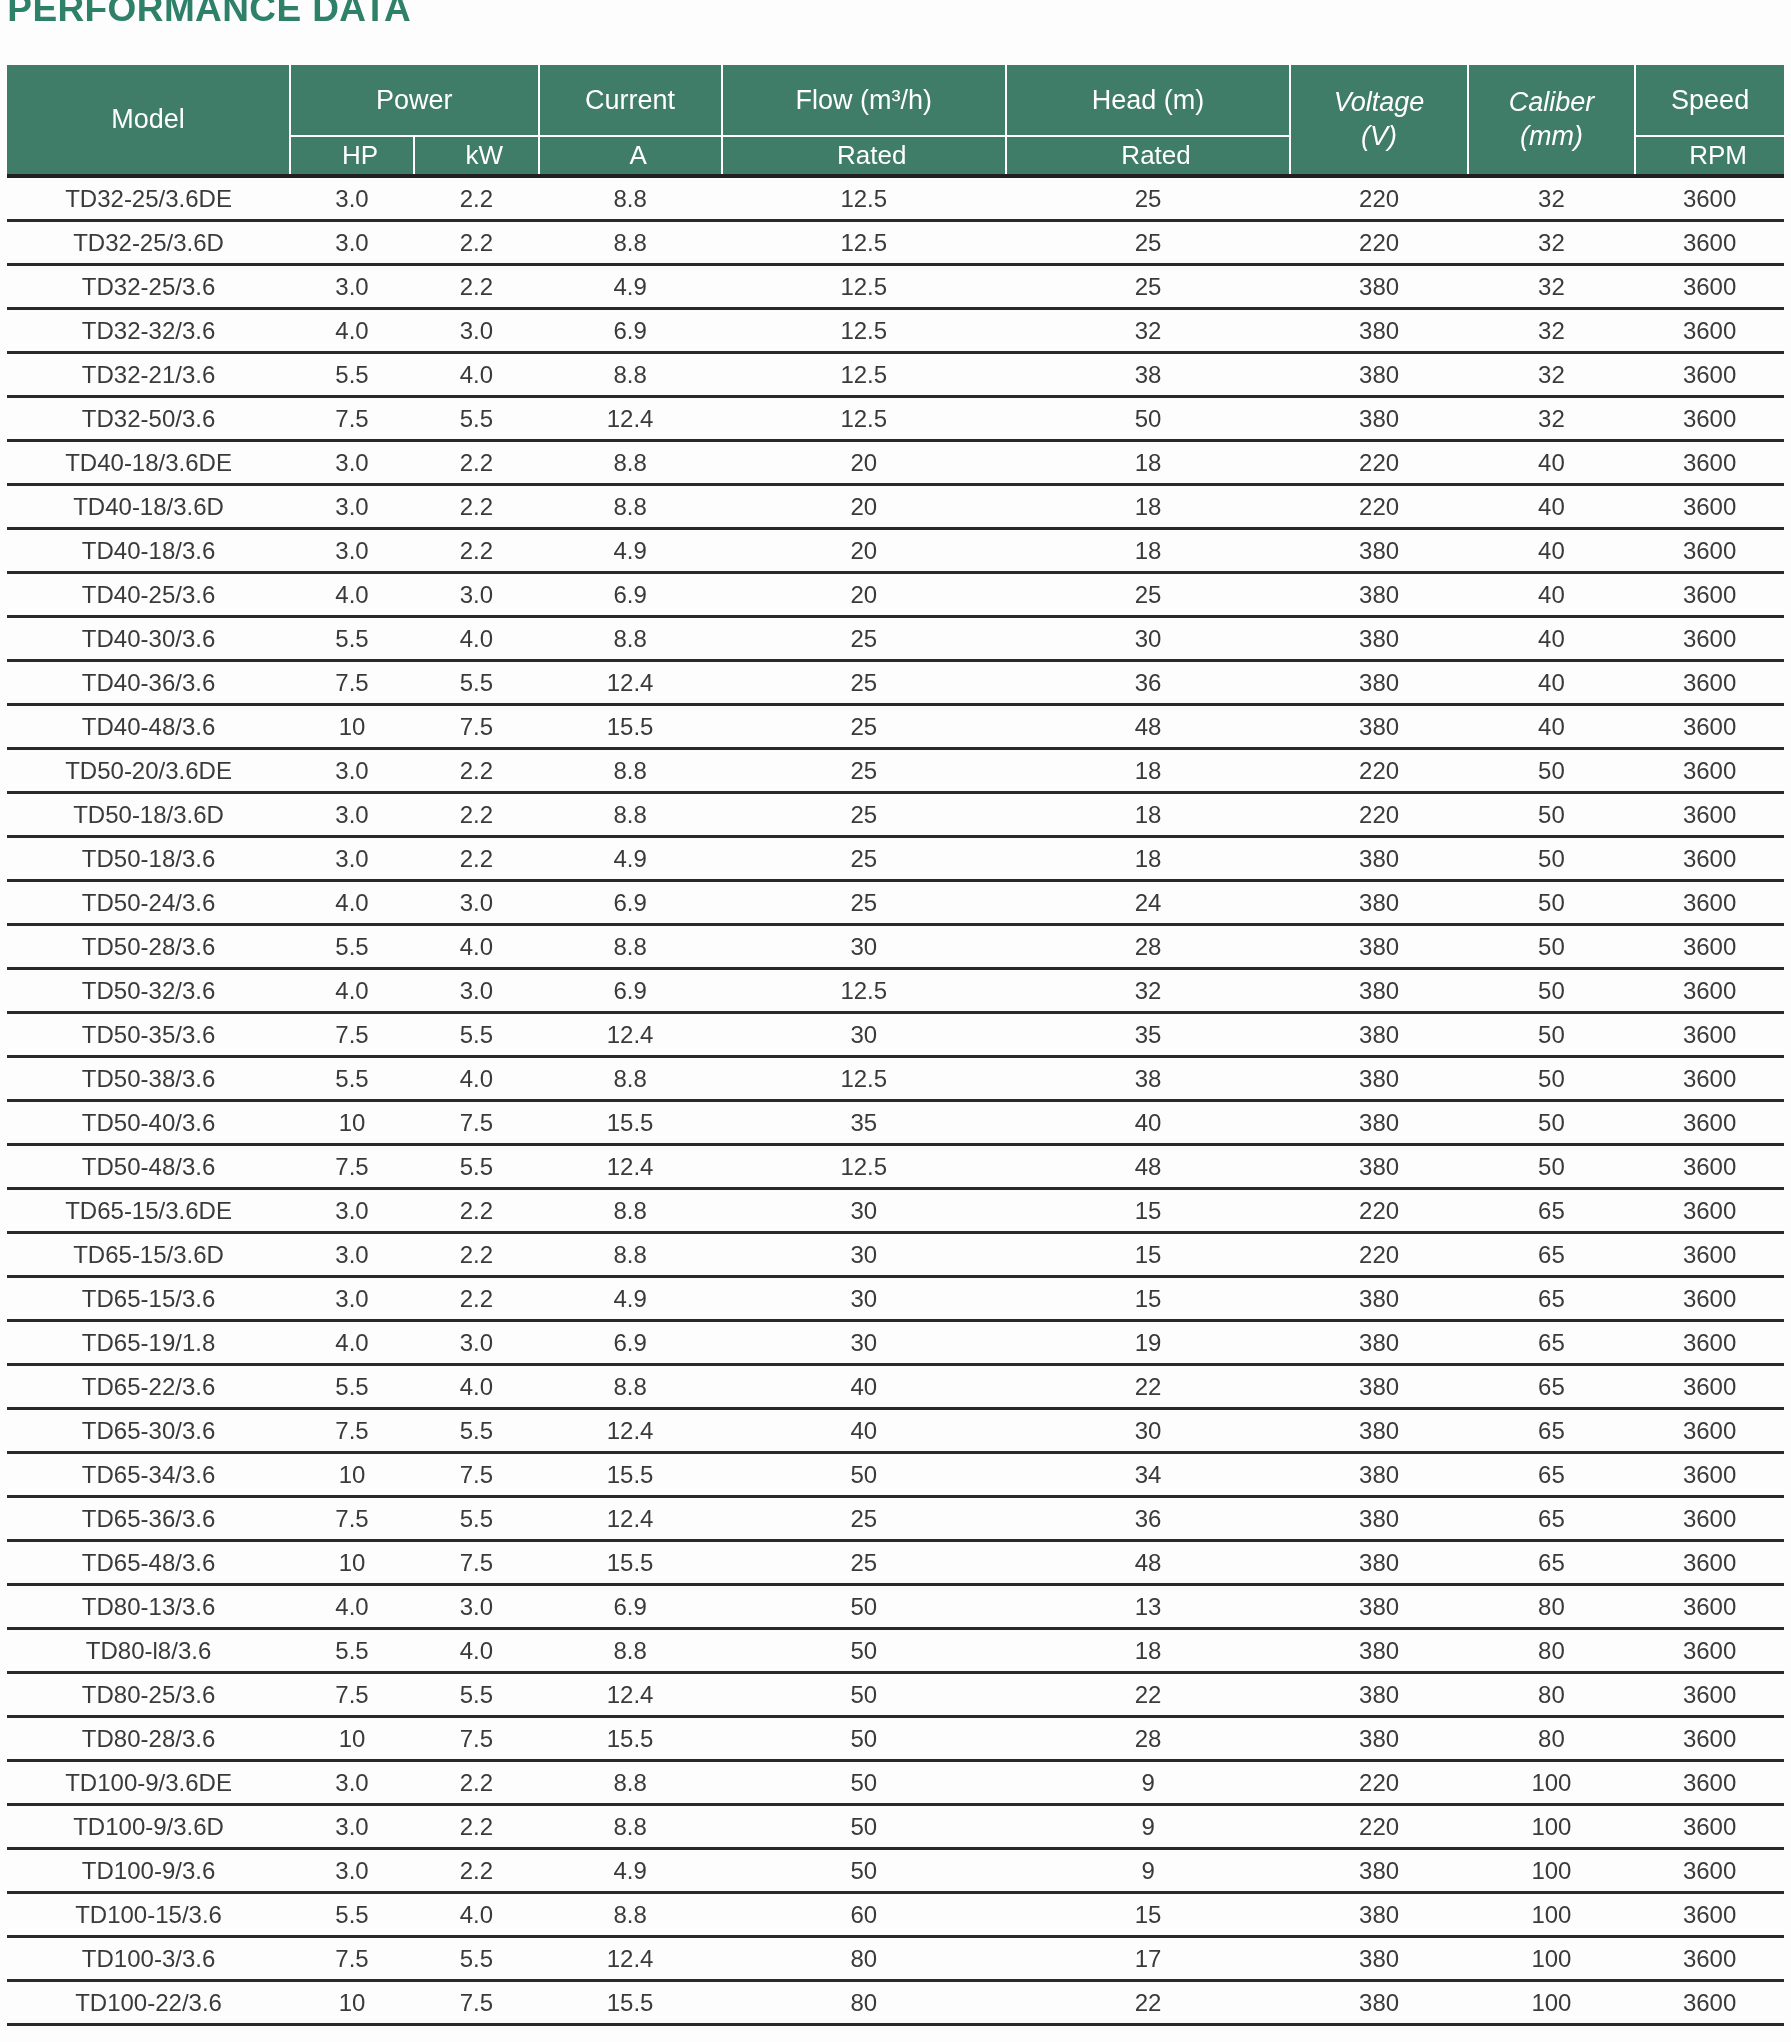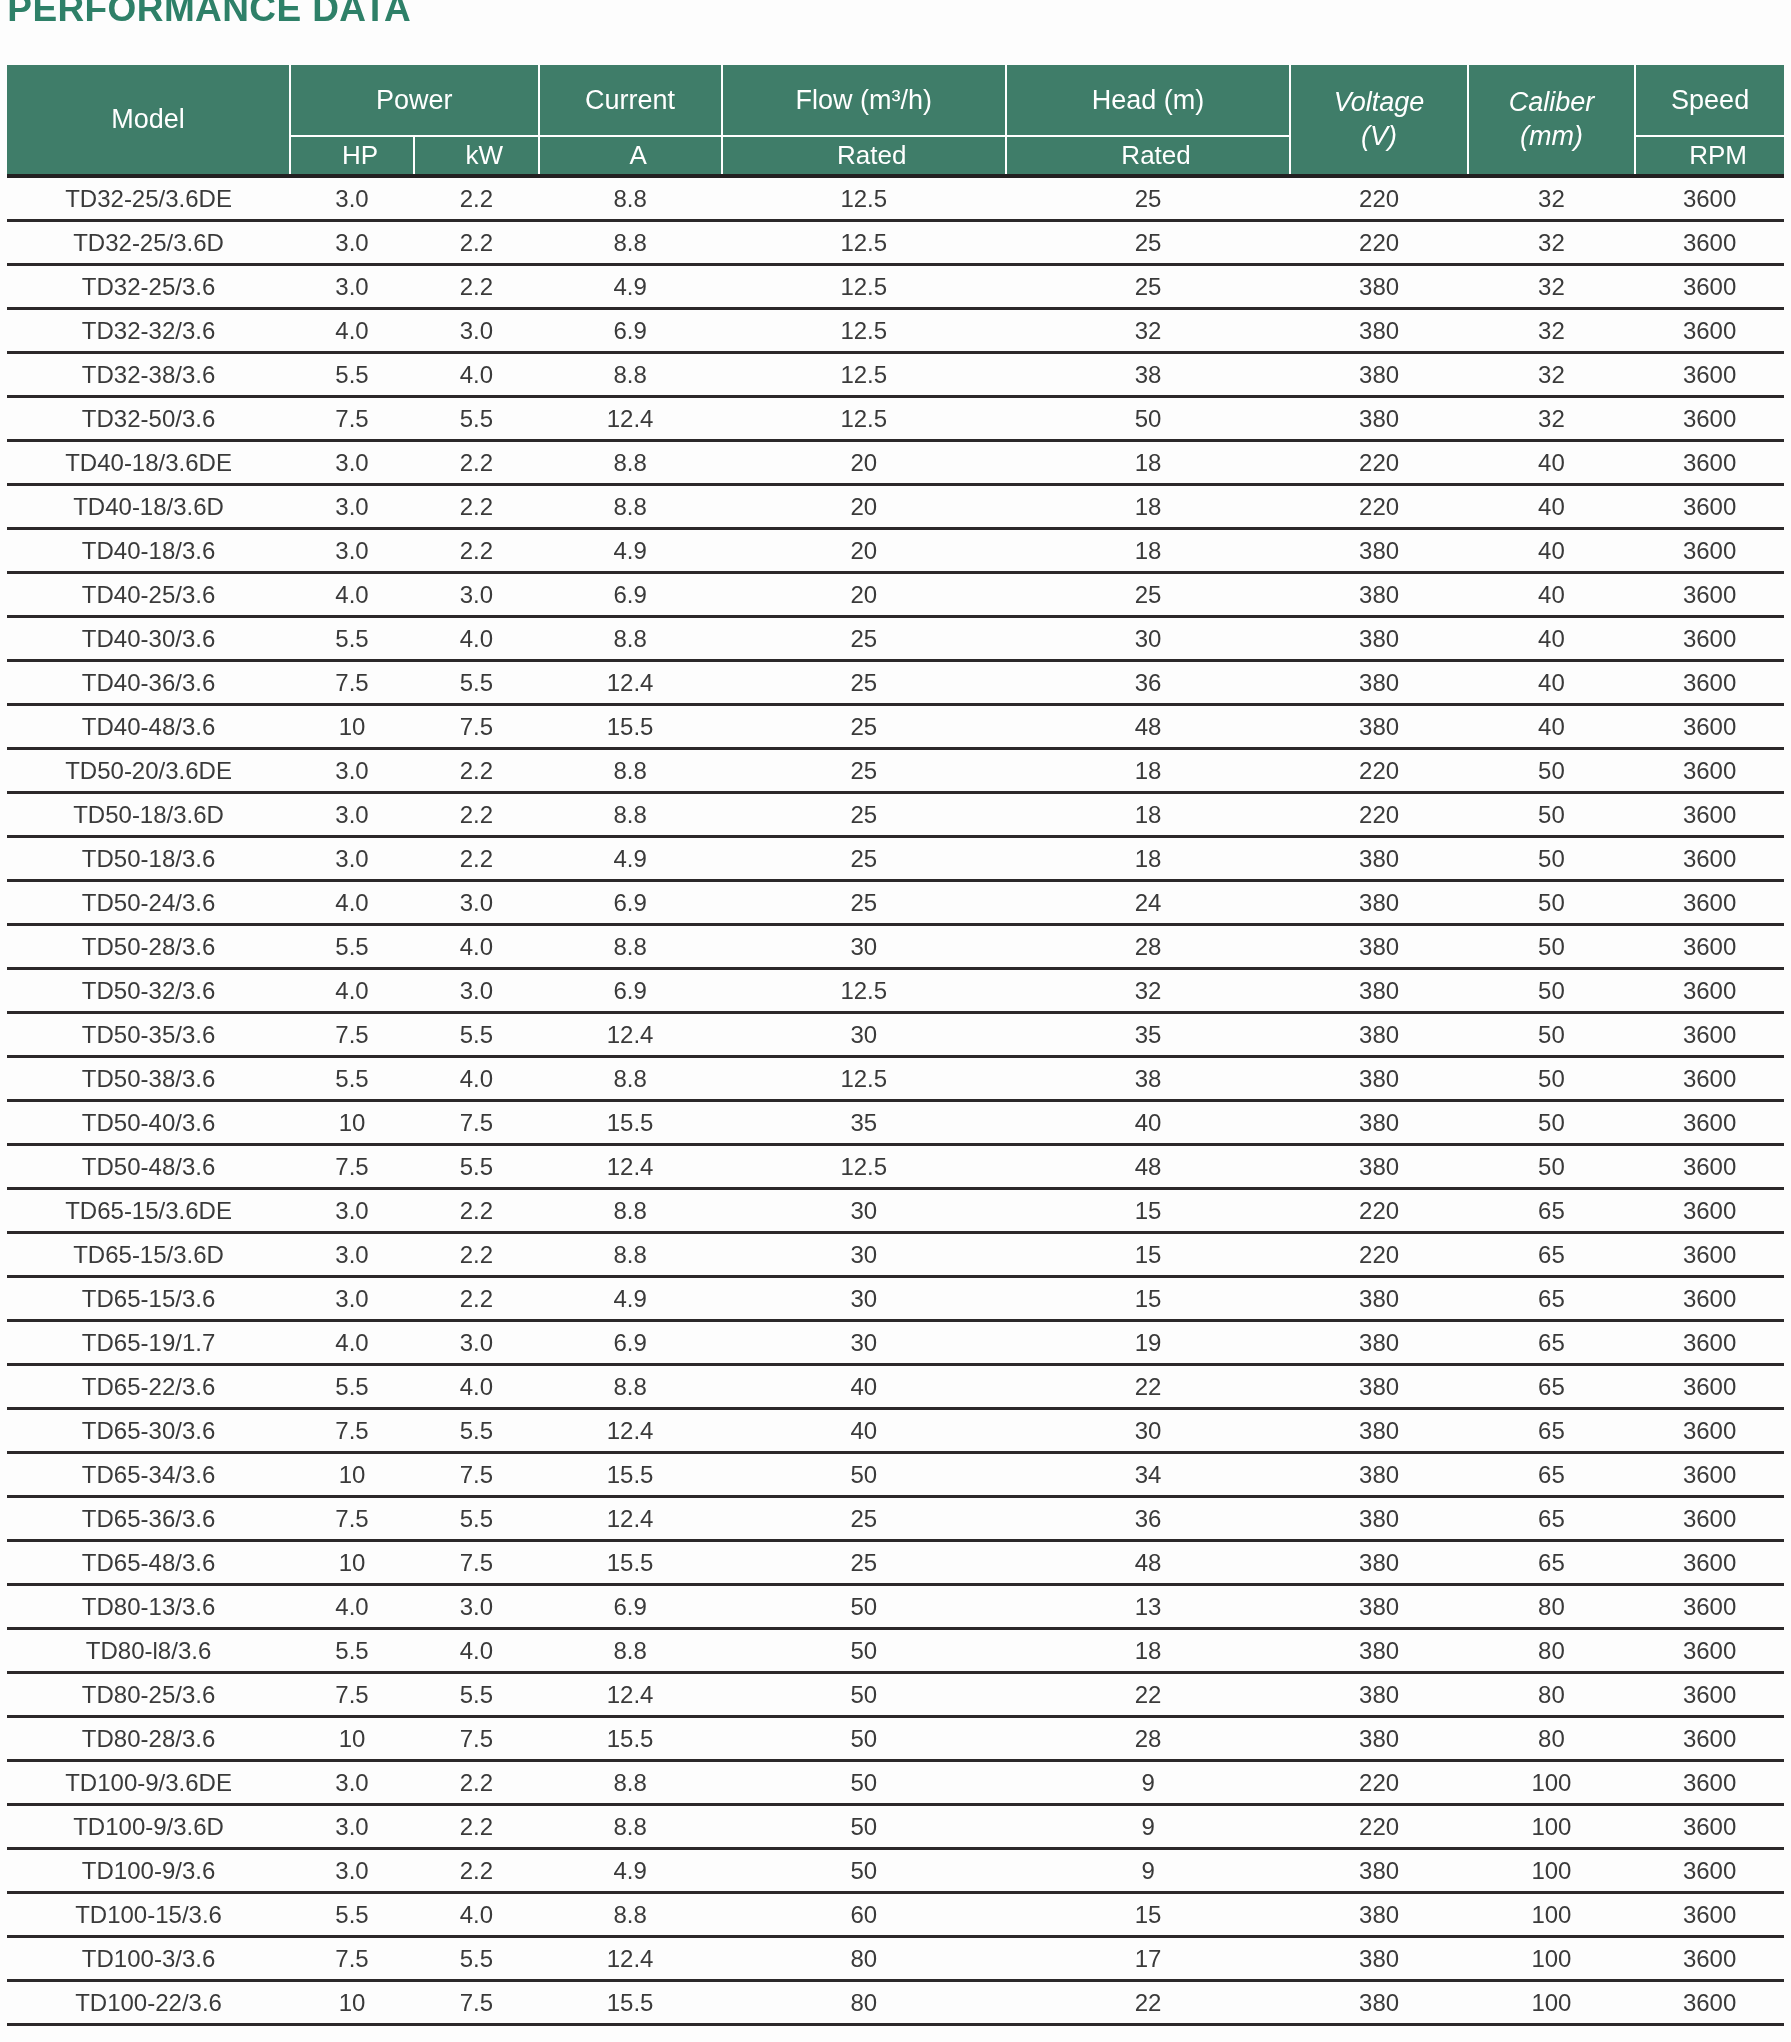--- a/index.html
+++ b/index.html
@@ -152,21 +152,21 @@
           <td>4.0</td>
           <td>3.0</td>
           <td>6.9</td>
           <td>12.5</td>
           <td>32</td>
           <td>380</td>
           <td>32</td>
           <td>3600</td>
         </tr>
         <tr>
-          <td>TD32-38/3.6</td>
+          <td>TD32-21/3.6</td>
           <td>5.5</td>
           <td>4.0</td>
           <td>8.8</td>
           <td>12.5</td>
           <td>38</td>
           <td>380</td>
           <td>32</td>
           <td>3600</td>
         </tr>
         <tr>
@@ -394,21 +394,21 @@
           <td>3.0</td>
           <td>2.2</td>
           <td>4.9</td>
           <td>30</td>
           <td>15</td>
           <td>380</td>
           <td>65</td>
           <td>3600</td>
         </tr>
         <tr>
-          <td>TD65-19/1.7</td>
+          <td>TD65-19/1.8</td>
           <td>4.0</td>
           <td>3.0</td>
           <td>6.9</td>
           <td>30</td>
           <td>19</td>
           <td>380</td>
           <td>65</td>
           <td>3600</td>
         </tr>
         <tr>

